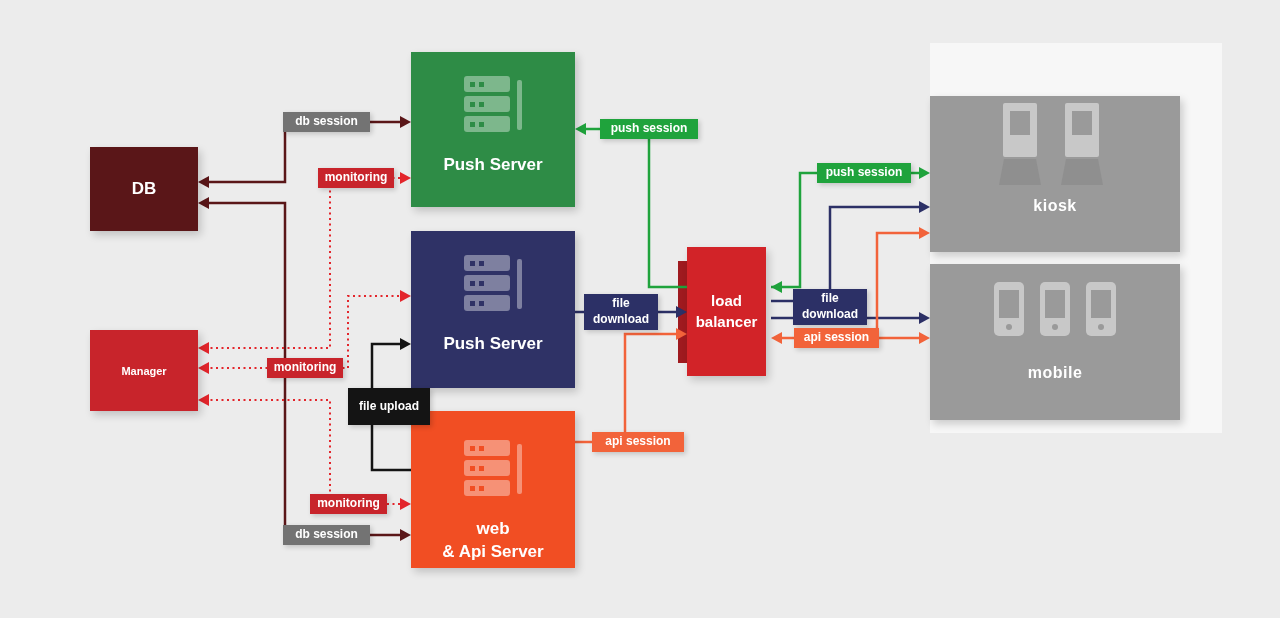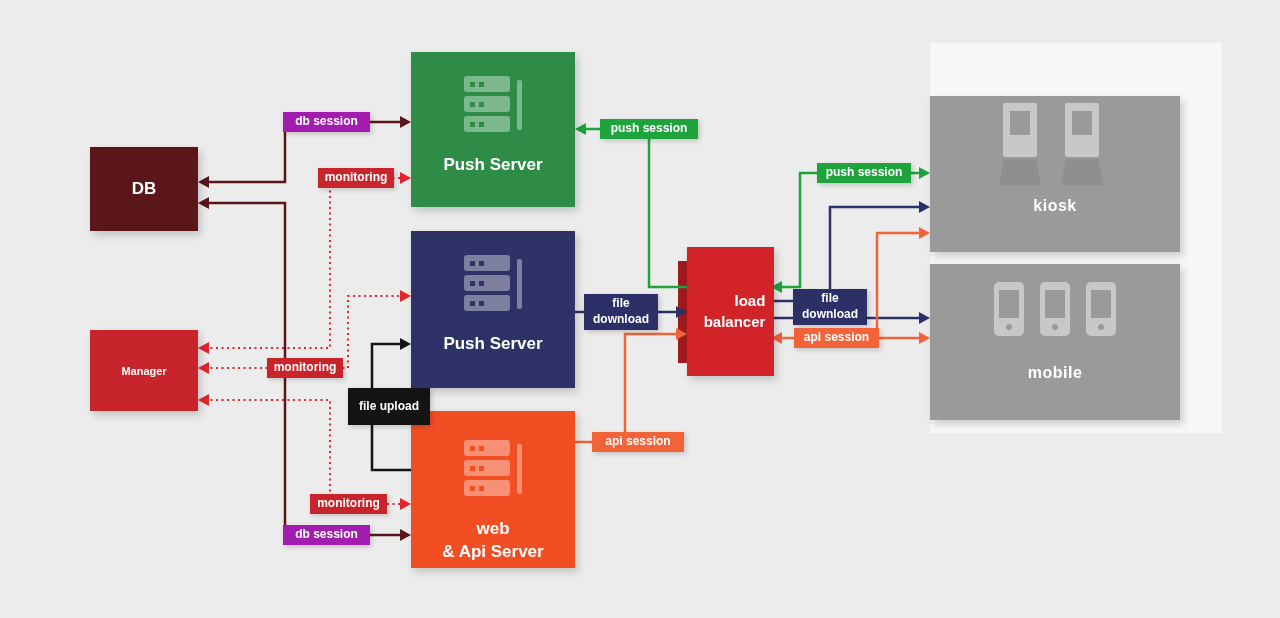--- a/index.html
+++ b/index.html
@@ -19,35 +19,35 @@
   .db-node      { left:90px;  top:147px; width:108px; height:84px;  background:#5a1618; font-size:17px; }
   .manager-node { left:90px;  top:330px; width:108px; height:81px;  background:#c8242b; font-size:11px; }
   .server-node  { flex-direction:column; justify-content:flex-start; box-sizing:border-box;
                   left:411px; width:164px; height:157px; padding-top:22px; }
   .push-node    { top:52px;  height:155px; background:#2e8c46; }
   .file-node    { top:231px; background:#2f3266; }
   .web-node     { top:411px; background:#f14e23;justify-content:center; }
   .server-title { font-size:17px; text-align:center; line-height:1.3; margin-top:16px; }
   .server-title span { display:block; }
   .lb-node      { left:687px; top:247px; width:79px; height:129px; background:#d22328;
-                  font-size:15px; text-align:right; line-height:1.35;padding-left:8px; }
+                  font-size:15px; text-align:center; line-height:1.35; }
   .lb-node span { display:block; }
   .device-panel { left:930px; width:250px; height:156px; background:#9a9a9a;
                   flex-direction:column; justify-content:flex-start; box-sizing:border-box; }
   .kiosk-panel  { top:96px;  padding-top:5px; }
   .mobile-panel { top:264px; padding-top:16px; }
   .device-label { font-size:16px; letter-spacing:0.5px; }
   .kiosk-panel .device-label  { margin-top:12px; }
   .mobile-panel .device-label { margin-top:26px; }
   .tag {
     position:absolute; box-sizing:border-box; display:flex; flex-direction:column;
     align-items:center; justify-content:center; color:#ffffff; font-weight:700;
     font-size:12px; line-height:1.3; box-shadow:2px 2px 5px rgba(0,0,0,0.18);
   }
-  .t-dbsession  { background:#a21caf; }
+  .t-dbsession  { background:#737373; }
   .t-monitoring { background:#c8242b;text-align:center; }
   .t-upload     { background:#141414; }
   .t-push       { background:#1fa33c; }
   .t-download   { background:#2c3066; }
   .t-api        { background:#f2633a; }
 </style>
 </head>
 <body>
 
 <div class="canvas">

